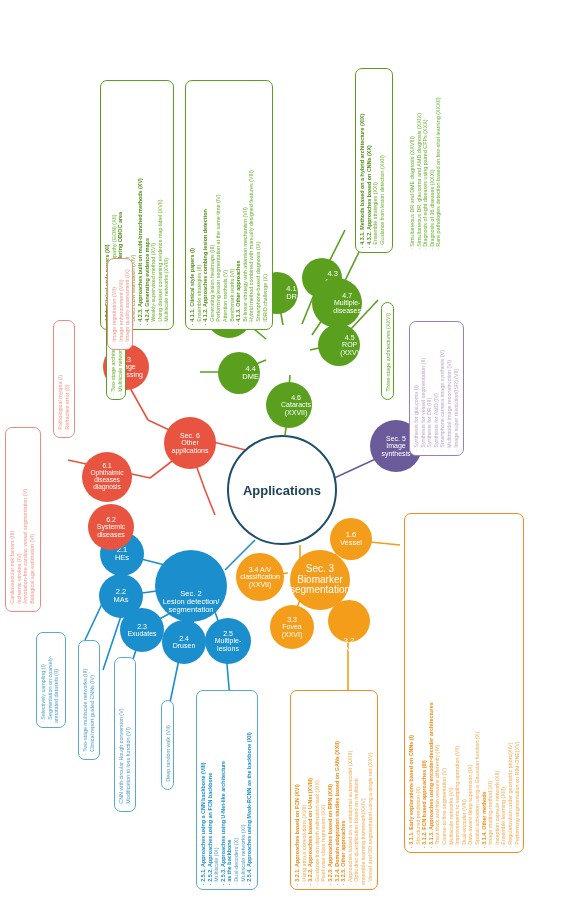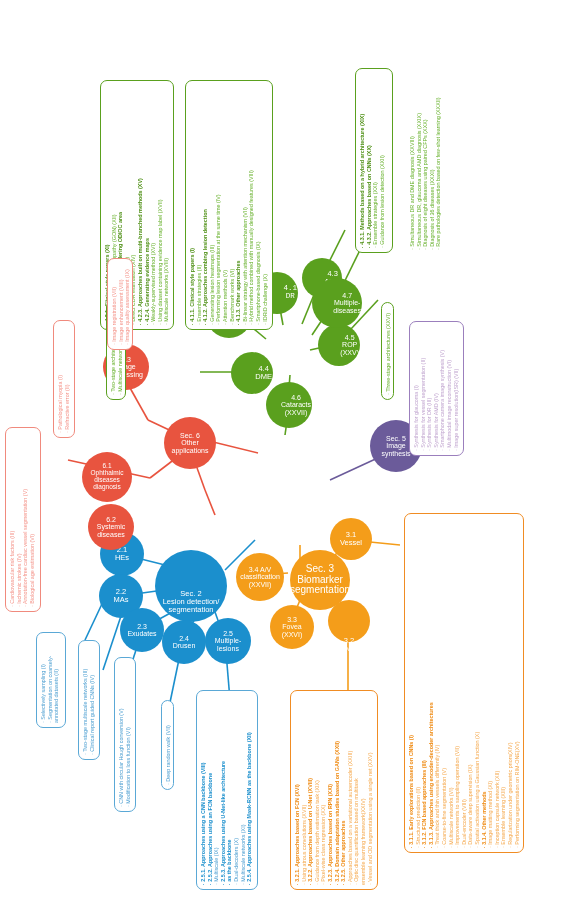--- a/index.html
+++ b/index.html
@@ -90,20 +90,23 @@
         <path d="M196,465 L205,490"></path>
         <path d="M148,420 L120,370"></path>
         <path d="M150,478 L68,460"></path>
         <path d="M205,490 L215,515"></path>
       </g>
 
       <path d="M420,432 L432,420" stroke="#6b5b9a"></path>
     </g>
   </svg>
 
+  <div class="center-node" style="left:227px;top:435px;width:106px;height:106px;font-size:13px;">
+    <span>Applications</span>
+  </div>
 
   <div class="node blue" style="left:155px;top:550px;width:72px;height:72px;font-size:7.5px;">
     <span style="white-space:pre-line;margin-top:32px;">Sec. 2
 Lesion detection/
 segmentation</span>
   </div>
 
   <div class="node orange" style="left:290px;top:550px;width:60px;height:60px;font-size:10px;">
     <span style="white-space:pre-line;">Sec. 3
 Biomarker
@@ -139,51 +142,51 @@
     <span style="white-space:pre-line;">2.4
 Drusen</span>
   </div>
   <div class="node blue" style="left:205px;top:618px;width:46px;height:46px;font-size:7px;">
     <span style="white-space:pre-line;">2.5
 Multiple-
 lesions</span>
   </div>
 
   <div class="node orange" style="left:330px;top:518px;width:42px;height:42px;font-size:7.5px;">
-    <span style="white-space:pre-line;">3.1
+    <span style="white-space:pre-line;">1.6
 Vessel</span>
   </div>
   <div class="node orange" style="left:328px;top:600px;width:42px;height:42px;font-size:7.5px;">
     <span style="white-space:pre-line;margin-top:48px;">3.2
 OD/OC</span>
   </div>
   <div class="node orange" style="left:270px;top:605px;width:44px;height:44px;font-size:7px;">
     <span style="white-space:pre-line;">3.3
 Fovea
 (XXVI)</span>
   </div>
   <div class="node orange" style="left:236px;top:553px;width:48px;height:48px;font-size:7px;">
     <span style="white-space:pre-line;">3.4 A/V
 classification
 (XXVII)</span>
   </div>
 
   <div class="node green" style="left:256px;top:272px;width:42px;height:42px;font-size:7.5px;">
-    <span style="white-space:pre-line;font-family:Liberation Mono, monospace;">4.1
+    <span style="white-space:pre-line;">4.1
 DR</span>
   </div>
   <div class="node green" style="left:206px;top:292px;width:46px;height:46px;font-size:7px;">
     <span style="white-space:pre-line;">4.2
 Glaucoma</span>
   </div>
   <div class="node green" style="left:302px;top:258px;width:40px;height:40px;font-size:7.5px;">
     <span style="white-space:pre-line;">4.3
 AMD</span>
   </div>
-  <div class="node green" style="left:231px;top:352px;width:42px;height:42px;font-size:7.5px;">
+  <div class="node green" style="left:218px;top:352px;width:42px;height:42px;font-size:7.5px;">
     <span style="white-space:pre-line;">4.4
 DME</span>
   </div>
   <div class="node green" style="left:318px;top:324px;width:42px;height:42px;font-size:7px;">
     <span style="white-space:pre-line;">4.5
 ROP
 (XXV)</span>
   </div>
   <div class="node green" style="left:266px;top:382px;width:46px;height:46px;font-size:7px;">
     <span style="white-space:pre-line;">4.6

